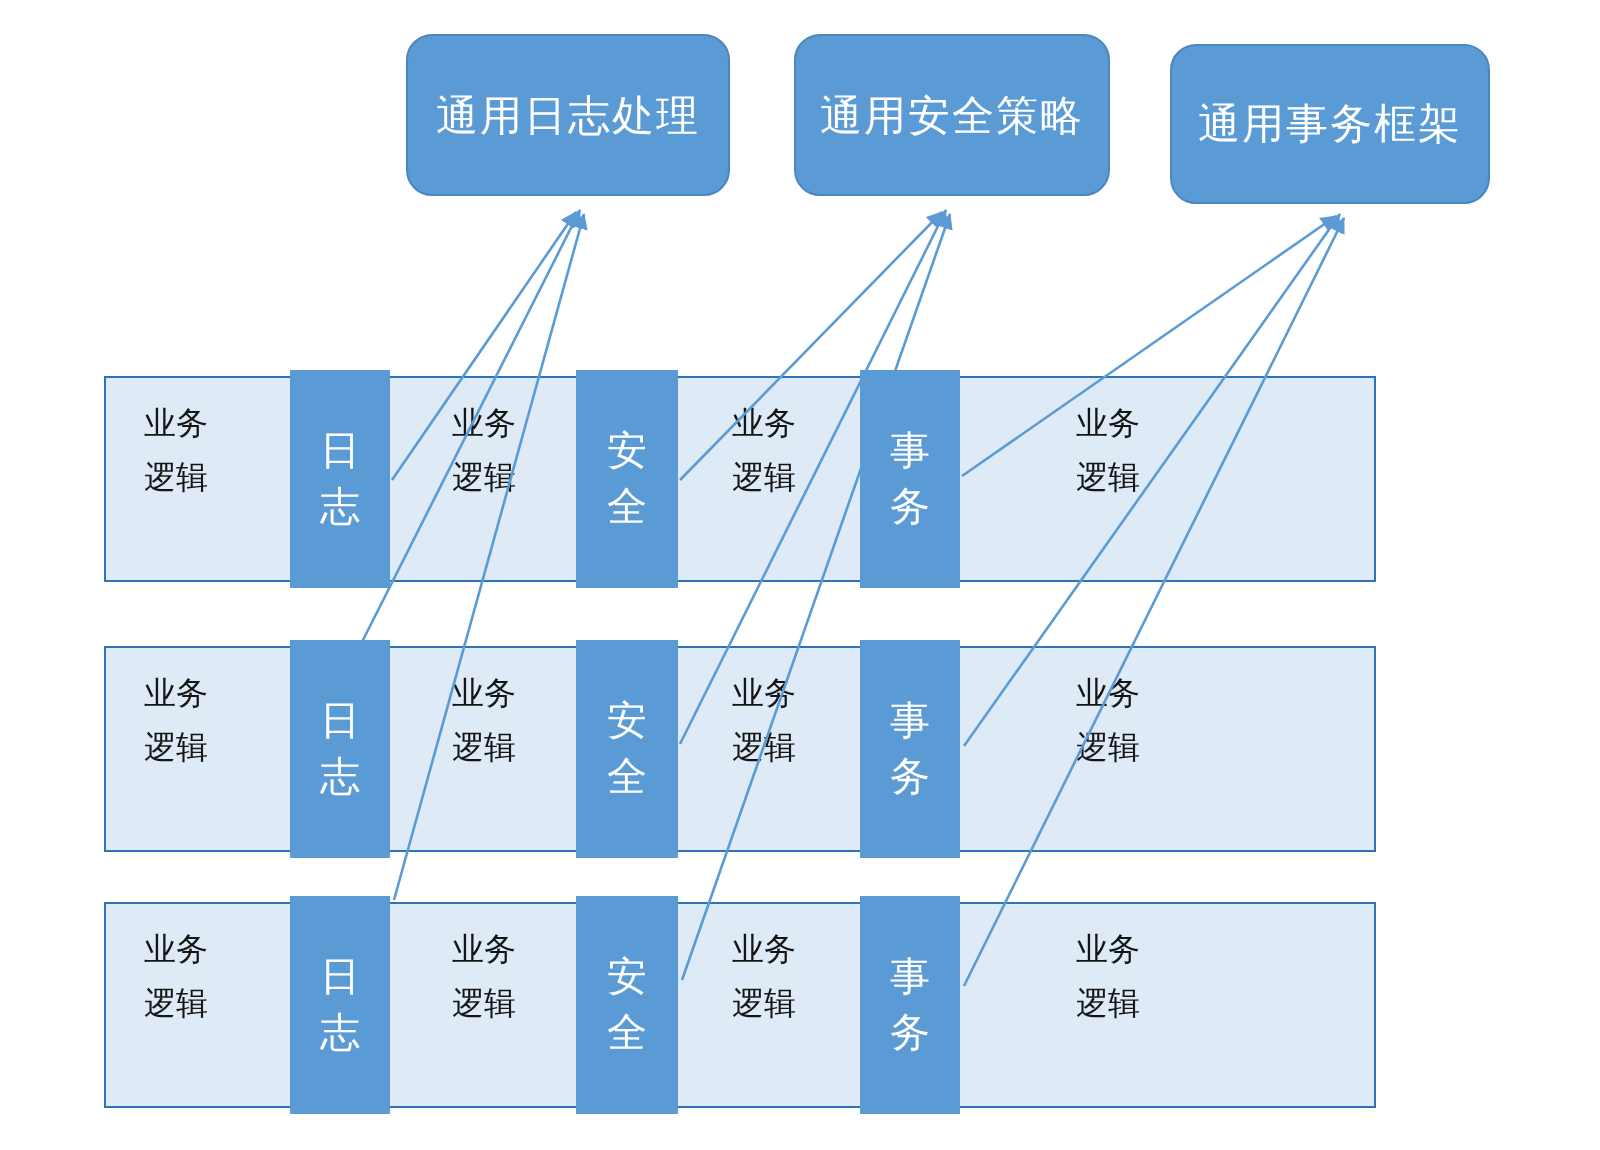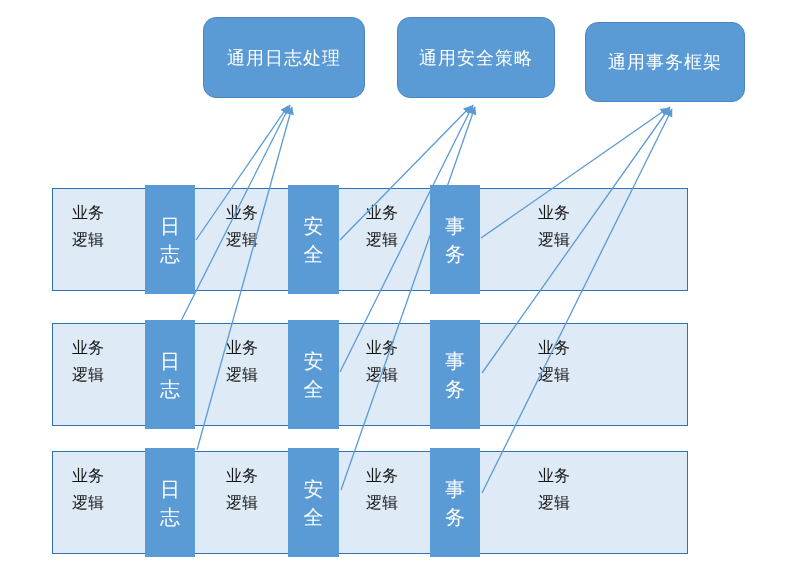--- a/index.html
+++ b/index.html
@@ -11,21 +11,21 @@
   .canvas{position:absolute;inset:0;width:800px;height:575px;}
 
   
   .aspect-box{
     position:absolute;
     background:#5b9bd5;
     border:1.5px solid #4a86c0;
     border-radius:13px;
     color:#ffffff;
     display:flex;align-items:center;justify-content:center;
-    font-size:18px;letter-spacing:1px;
+    font-size:21px;letter-spacing:1px;
     box-sizing:border-box;
   }
   .box-log{left:203px;top:17px;width:162px;height:81px;}
   .box-security{left:397px;top:17px;width:158px;height:81px;text-align:center;}
   .box-transaction{left:585px;top:22px;width:160px;height:80px;}
 
   
   .bar{
     position:absolute;left:52px;width:636px;height:103px;
     background:#deeaf6;border:1.5px solid #2e74b5;box-sizing:border-box;

